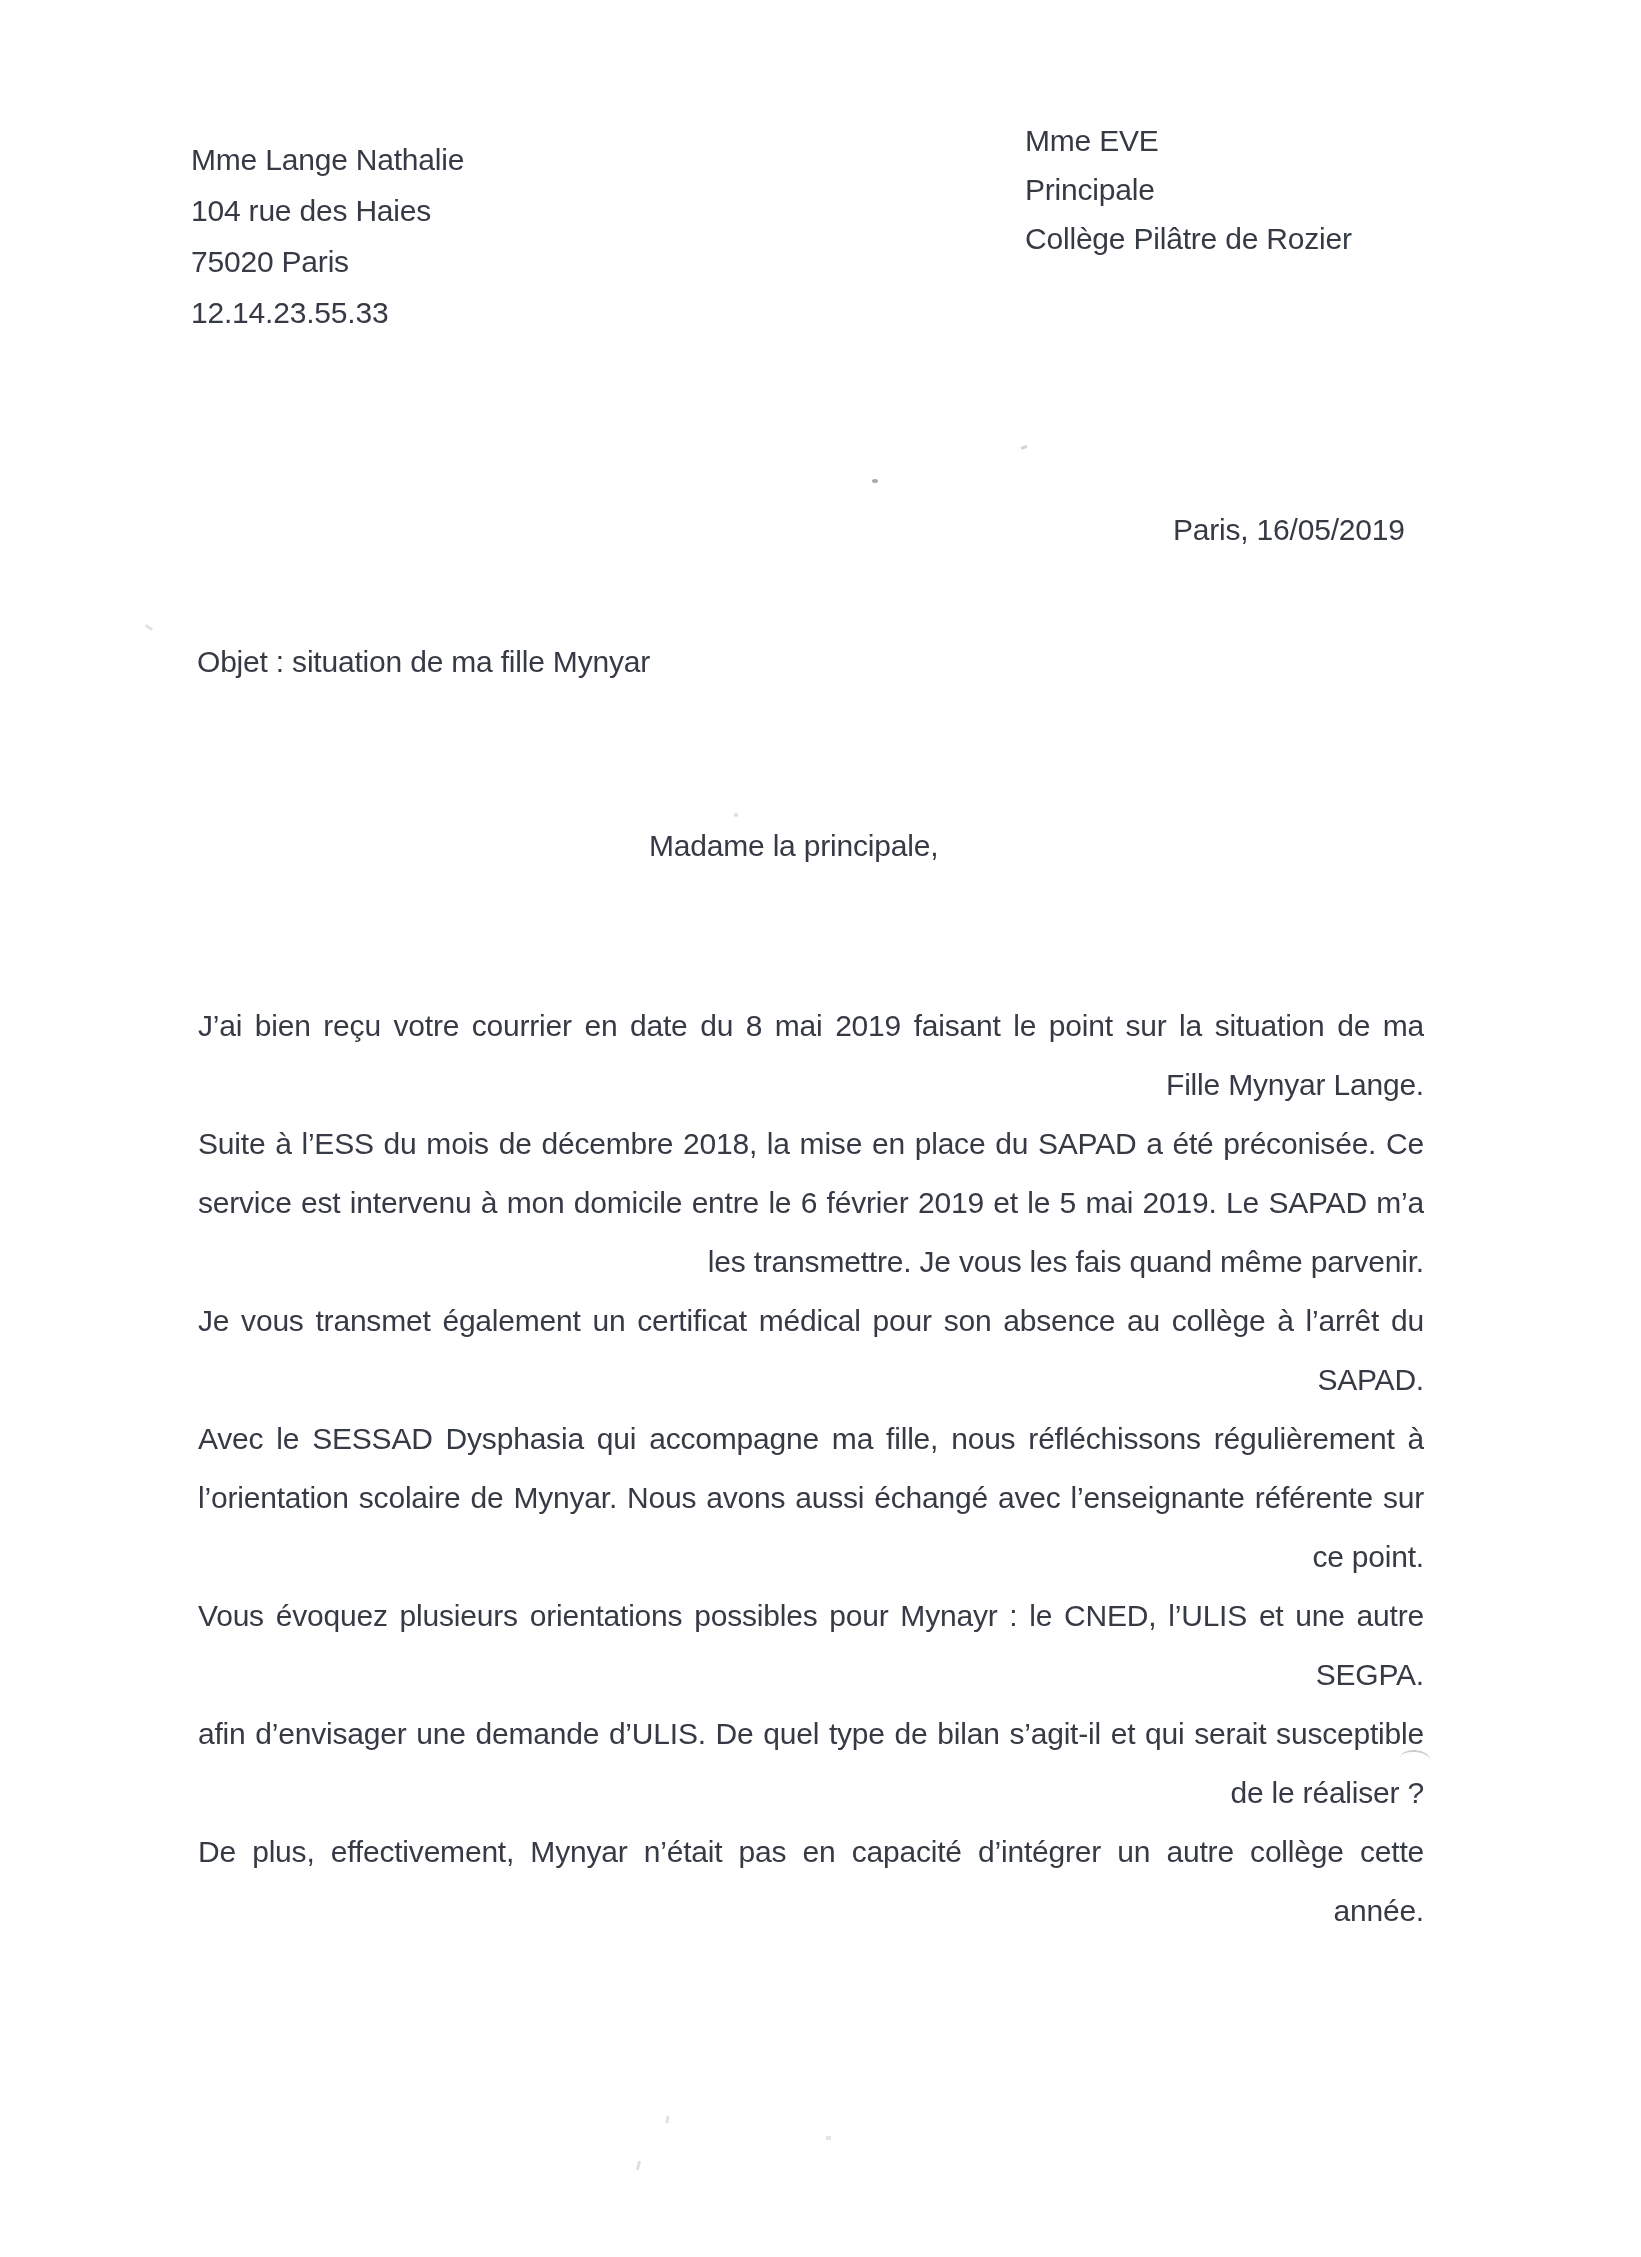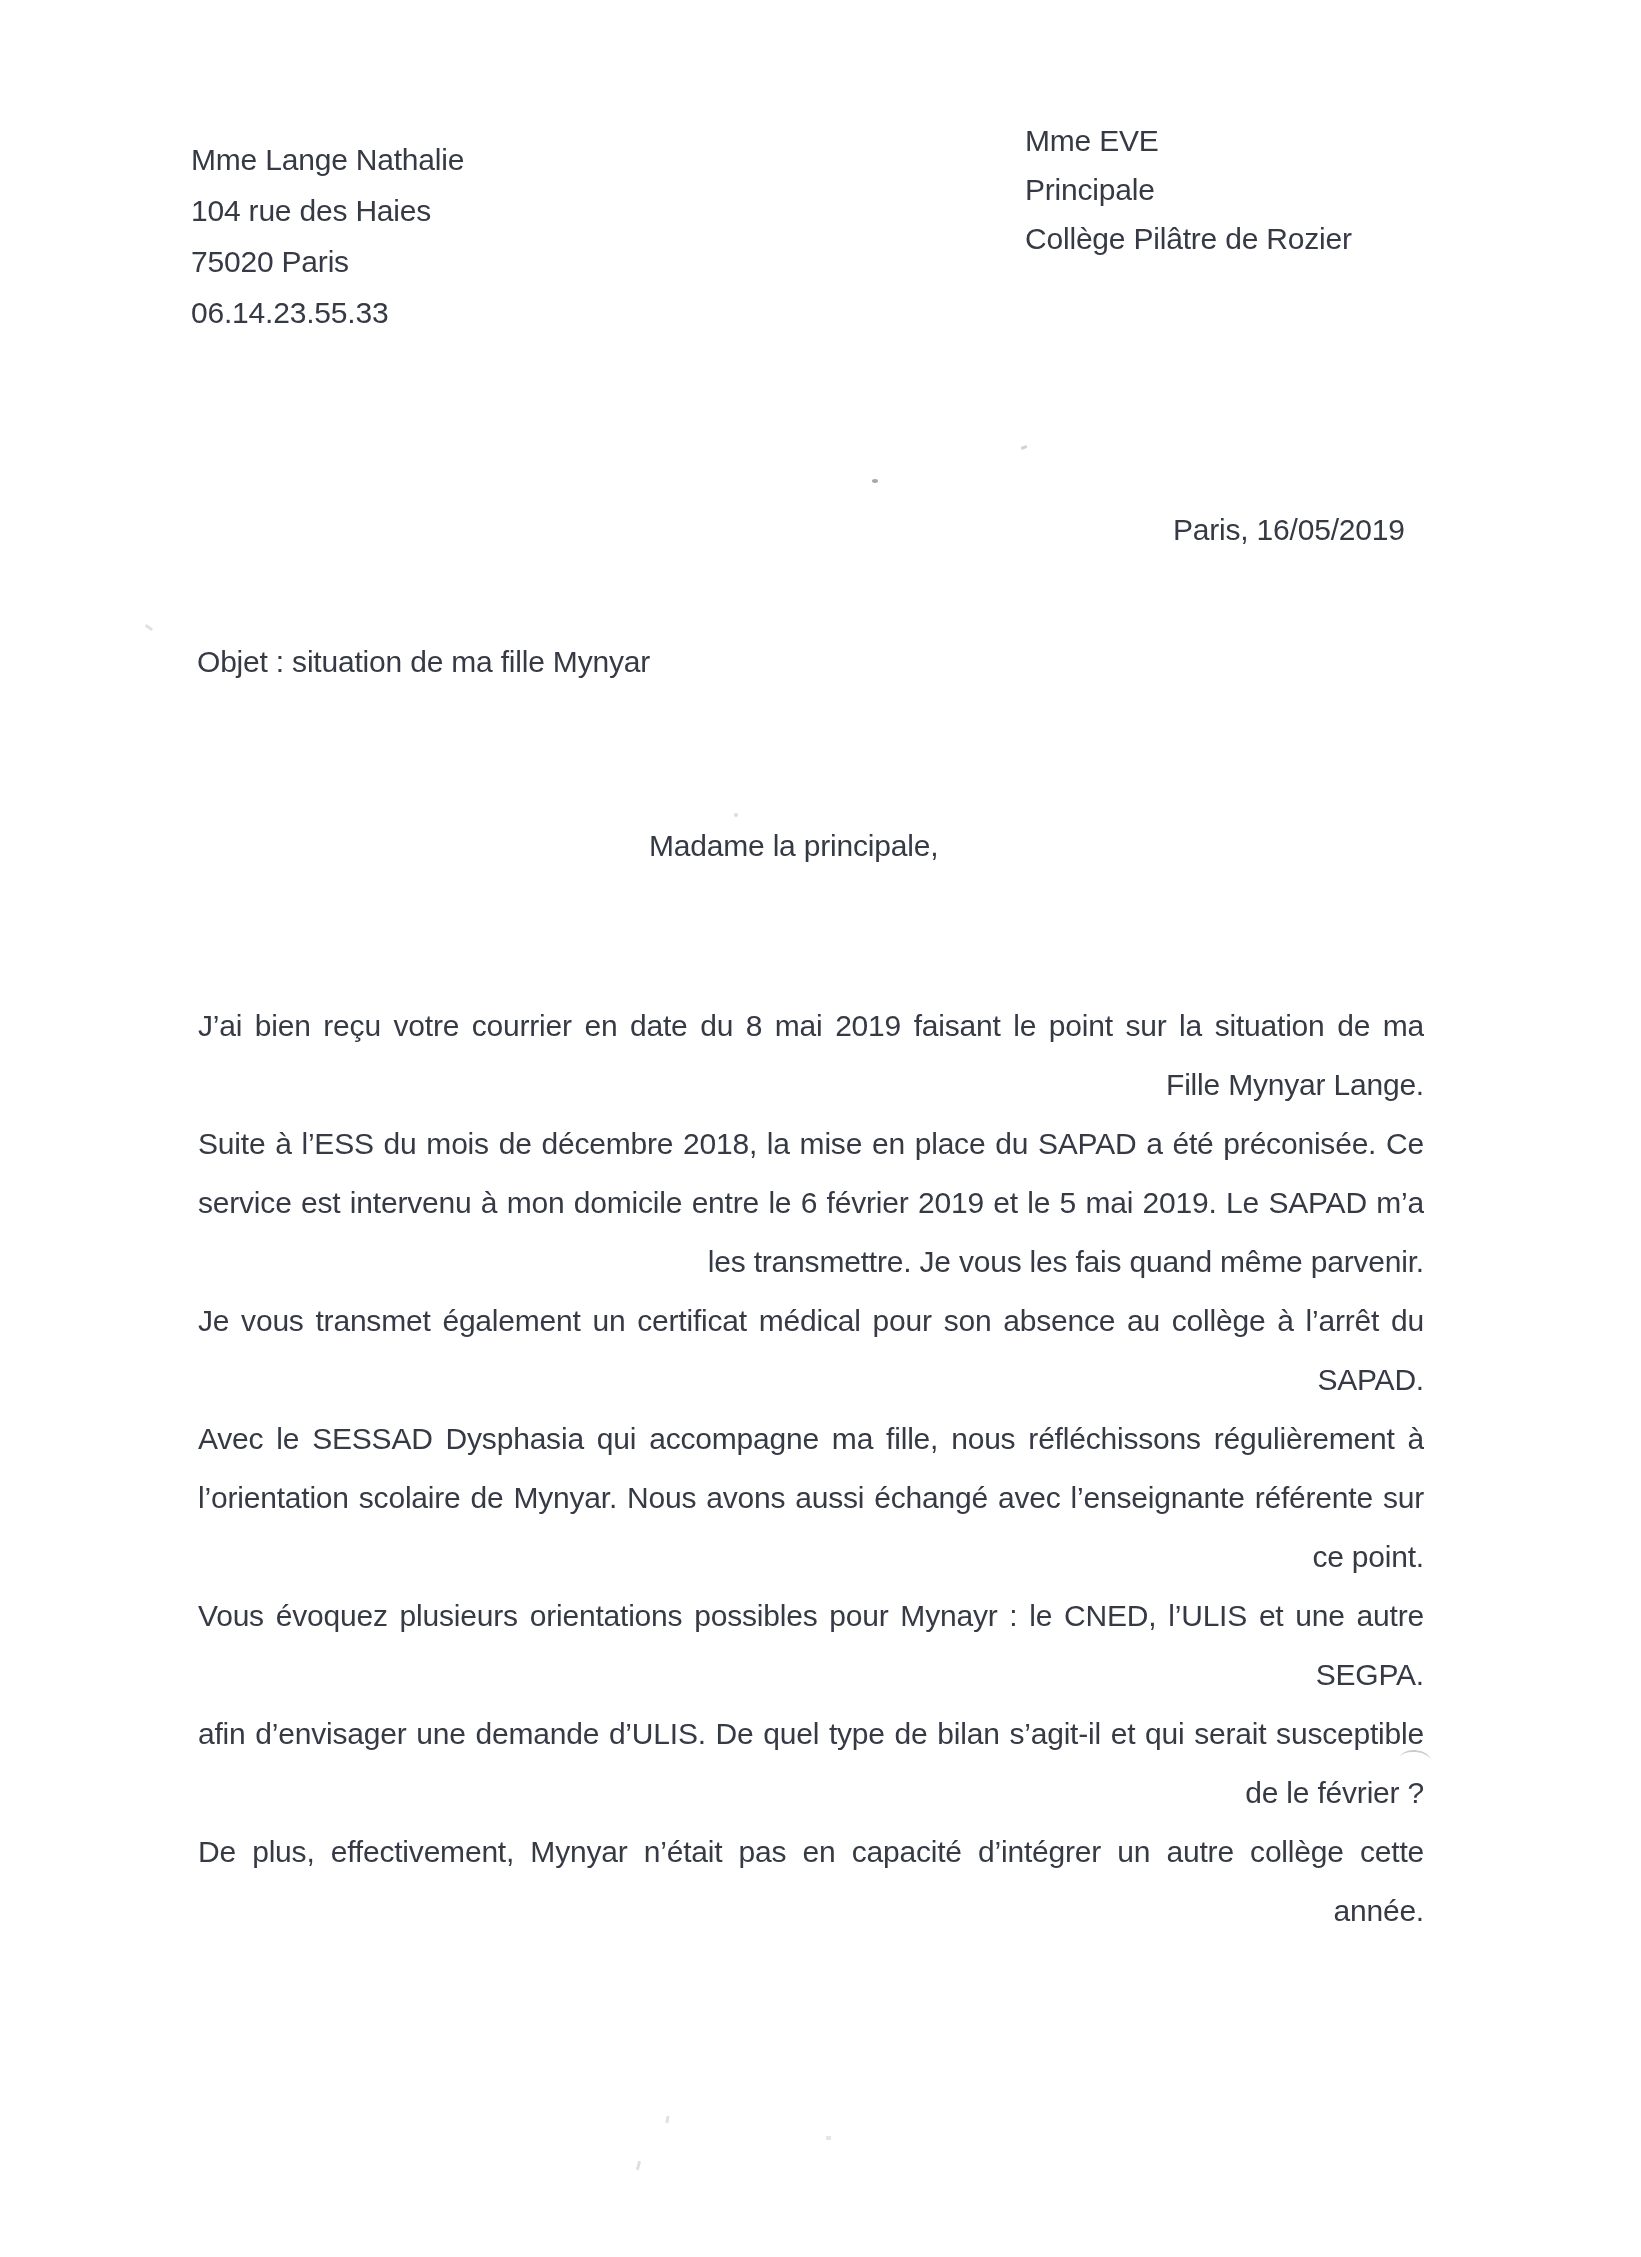--- a/index.html
+++ b/index.html
@@ -45,21 +45,21 @@
 </style>
 </head>
 <body>
 
 <div class="page">
 
   <div class="abs sender">
     <div>Mme Lange Nathalie</div>
     <div>104 rue des Haies</div>
     <div>75020 Paris</div>
-    <div>06.14.23.55.33</div>
+    <div>12.14.23.55.33</div>
   </div>
 
   <div class="abs recipient">
     <div>Mme EVE</div>
     <div>Principale</div>
     <div>Collège Pilâtre de Rozier</div>
   </div>
 
   <div class="abs dateline">Paris, 16/05/2019</div>
   <div class="abs subject">Objet : situation de ma fille Mynyar</div>
@@ -83,21 +83,21 @@
       <div class="bl j">Avec le SESSAD Dysphasia qui accompagne ma fille, nous réfléchissons régulièrement à</div>
       <div class="bl j">l’orientation scolaire de Mynyar. Nous avons aussi échangé avec l’enseignante référente sur</div>
       <div class="bl last">ce point.</div>
     </div>
     <div class="para">
       <div class="bl j">Vous évoquez plusieurs orientations possibles pour Mynayr : le CNED, l’ULIS et une autre</div>
       <div class="bl last">SEGPA.</div>
     </div>
     <div class="para">
       <div class="bl j">afin d’envisager une demande d’ULIS. De quel type de bilan s’agit-il et qui serait susceptible</div>
-      <div class="bl last">de le février ?</div>
+      <div class="bl last">de le réaliser ?</div>
     </div>
     <div class="para">
       <div class="bl j">De plus, effectivement, Mynyar n’était pas en capacité d’intégrer un autre collège cette</div>
       <div class="bl last">année.</div>
     </div>
   </div>
 
   <div class="artifact a-dot1"></div>
   <div class="artifact a-spk1"></div>
   <div class="artifact a-spk2"></div>

